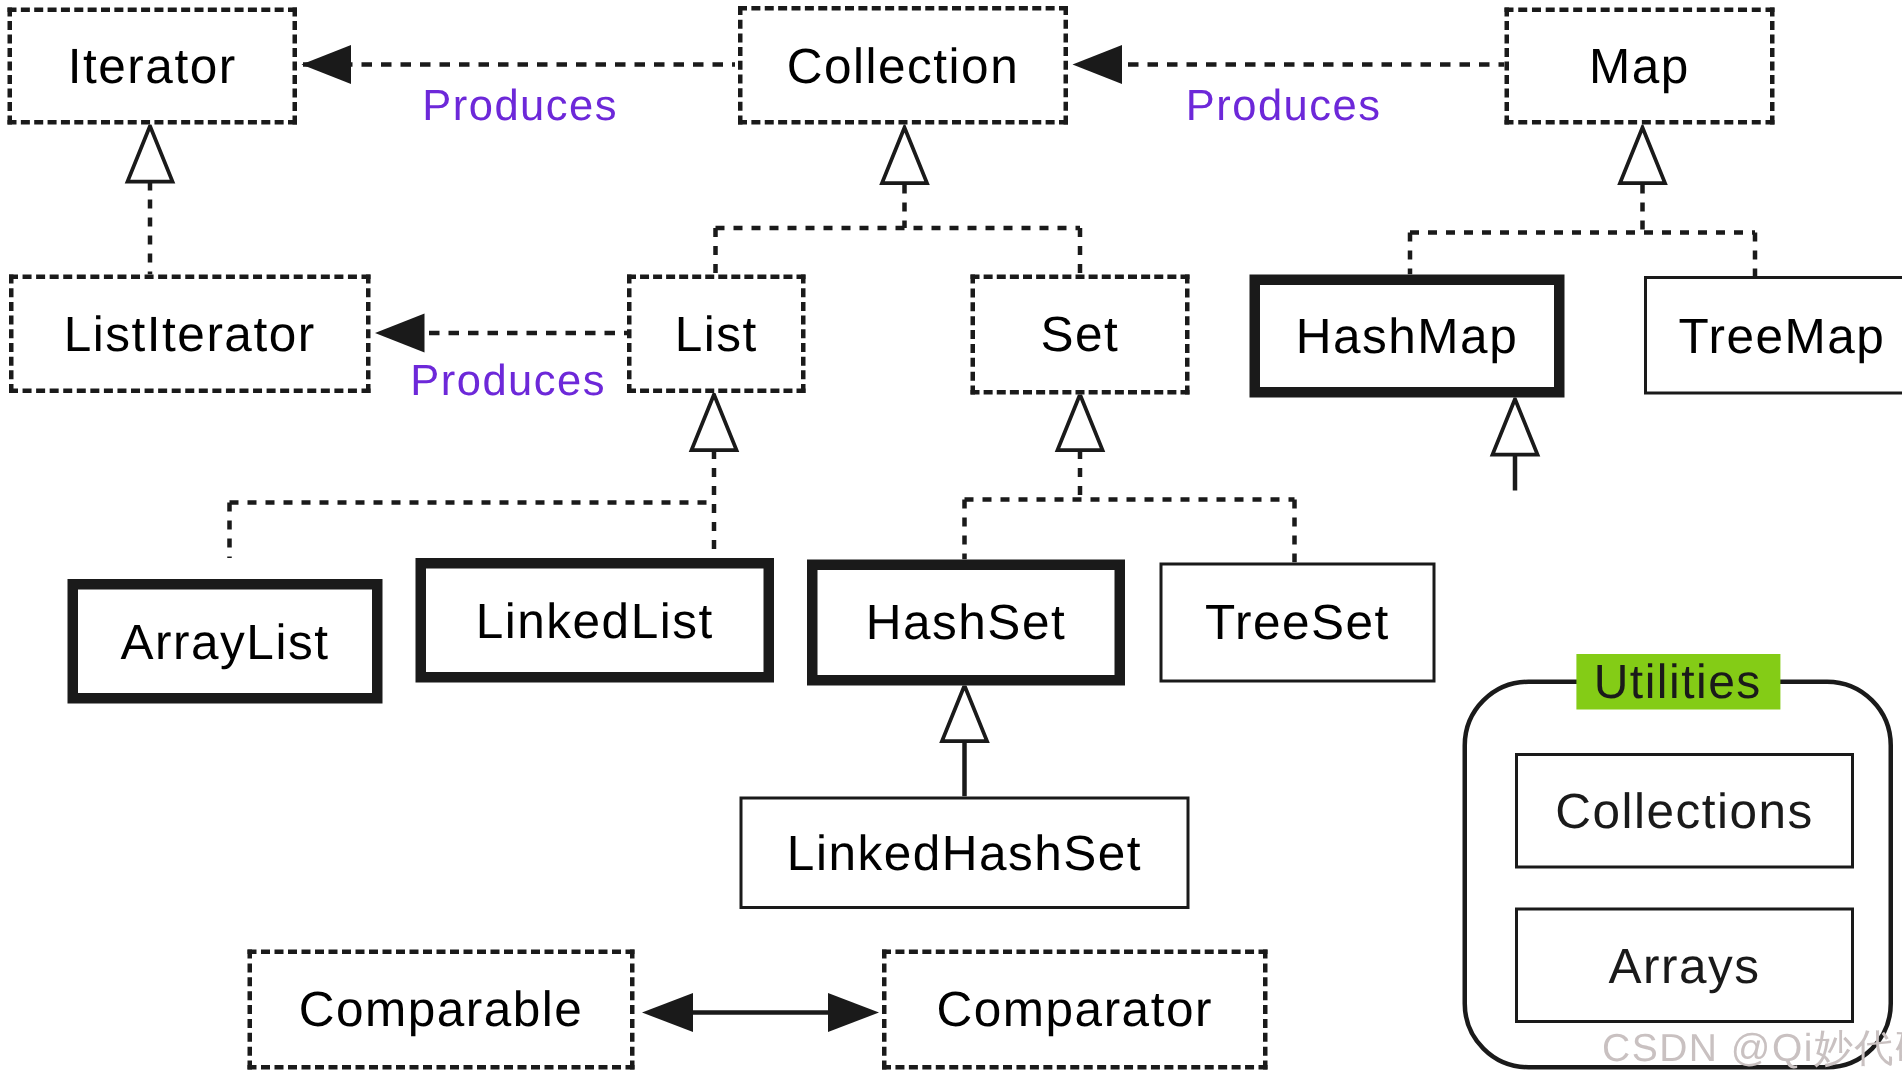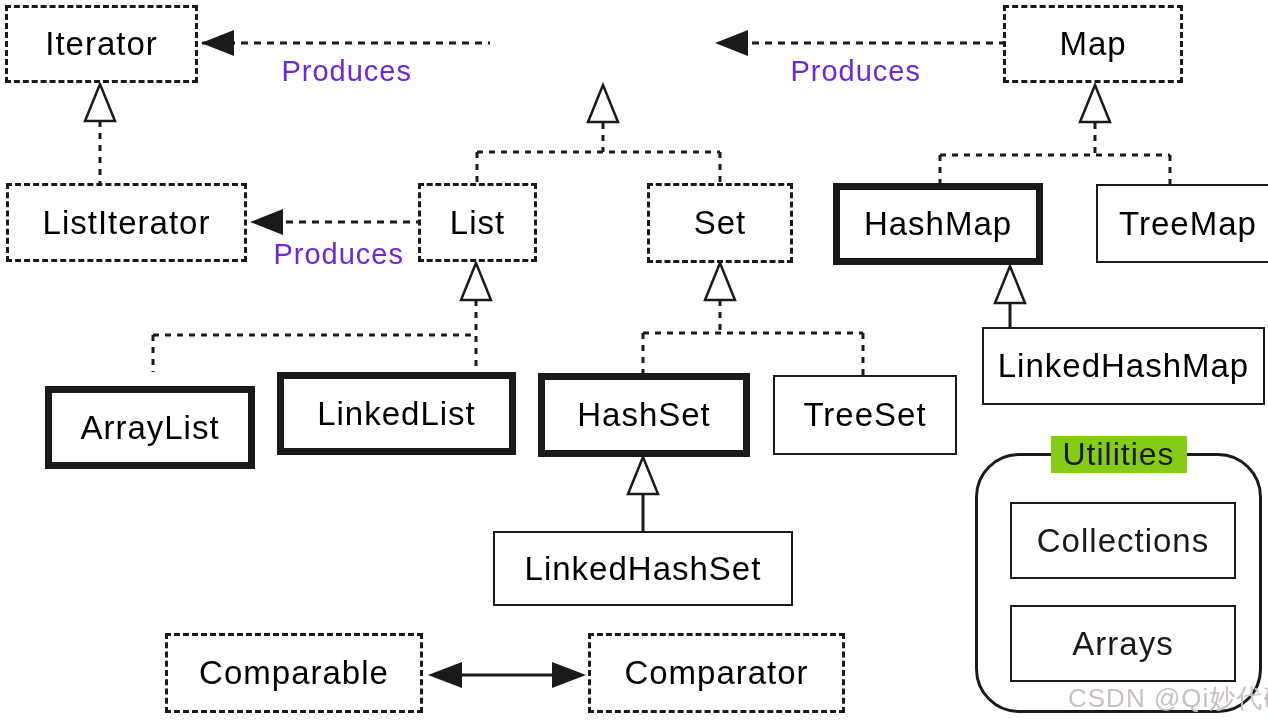--- a/index.html
+++ b/index.html
@@ -118,33 +118,33 @@
     <polygon points="100,84 85,121 115,121" fill="#ffffff" stroke="#1a1a1a" stroke-width="2.5"></polygon>
     <polygon points="603,85 588,122 618,122" fill="#ffffff" stroke="#1a1a1a" stroke-width="2.5"></polygon>
     <polygon points="1095,85 1080,122 1110,122" fill="#ffffff" stroke="#1a1a1a" stroke-width="2.5"></polygon>
     <polygon points="476,263 461,300 491,300" fill="#ffffff" stroke="#1a1a1a" stroke-width="2.5"></polygon>
     <polygon points="720,263 705,300 735,300" fill="#ffffff" stroke="#1a1a1a" stroke-width="2.5"></polygon>
     <polygon points="1010,266 995,303 1025,303" fill="#ffffff" stroke="#1a1a1a" stroke-width="2.5"></polygon>
     <polygon points="643,457 628,494 658,494" fill="#ffffff" stroke="#1a1a1a" stroke-width="2.5"></polygon>
   </svg>
 
   <div class="node iface" style="left:5px;   top:5px;   width:193px; height:78px;">Iterator</div>
+  <div class="node iface" style="left:492px; top:4px;   width:220px; height:79px;">Collection</div>
   <div class="node iface" style="left:1003px;top:5px;   width:180px; height:78px;">Map</div>
 
   <div class="node iface" style="left:6px;   top:183px; width:241px; height:79px;">ListIterator</div>
   <div class="node iface" style="left:418px; top:183px; width:119px; height:79px;text-align:center;">List</div>
   <div class="node iface" style="left:647px; top:183px; width:146px; height:80px;">Set</div>
   <div class="node thick" style="left:833px; top:183px; width:210px; height:82px;">HashMap</div>
   <div class="node thin" style="left:1096px;top:184px; width:184px; height:79px;">TreeMap</div>
 
   <div class="node thick" style="left:45px;  top:386px; width:210px; height:83px;">ArrayList</div>
   <div class="node thick" style="left:277px; top:372px; width:239px; height:83px;text-align:center;">LinkedList</div>
   <div class="node thick" style="left:538px; top:373px; width:212px; height:84px;">HashSet</div>
   <div class="node thin" style="left:773px; top:375px; width:184px; height:80px;">TreeSet</div>
-  <div class="node thin" style="left:982px; top:327px; width:283px; height:78px;">LinkedHashMap</div>
   <div class="node thin" style="left:493px; top:531px; width:300px; height:75px;">LinkedHashSet</div>
 
   <div class="node iface" style="left:165px; top:633px; width:258px; height:80px;">Comparable</div>
   <div class="node iface" style="left:588px; top:633px; width:257px; height:80px;">Comparator</div>
 
   <div class="edge-label" style="left:280px; top:55px; width:132px;">Produces</div>
   <div class="edge-label" style="left:789px; top:55px; width:132px;">Produces</div>
   <div class="edge-label" style="left:272px; top:238px; width:132px;">Produces</div>
 
   <div id="utilities">

